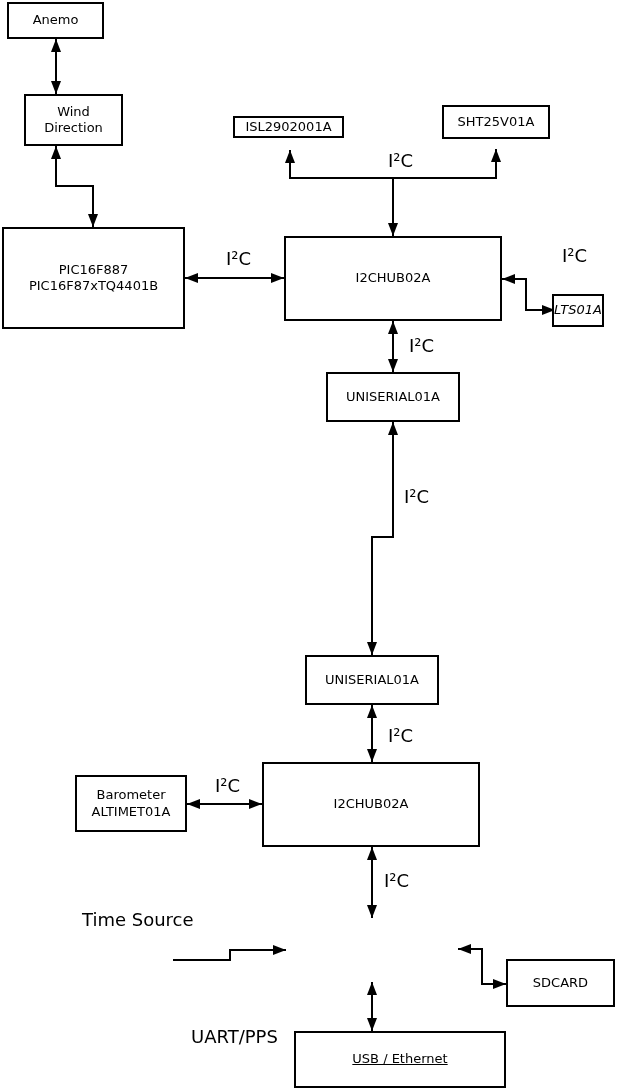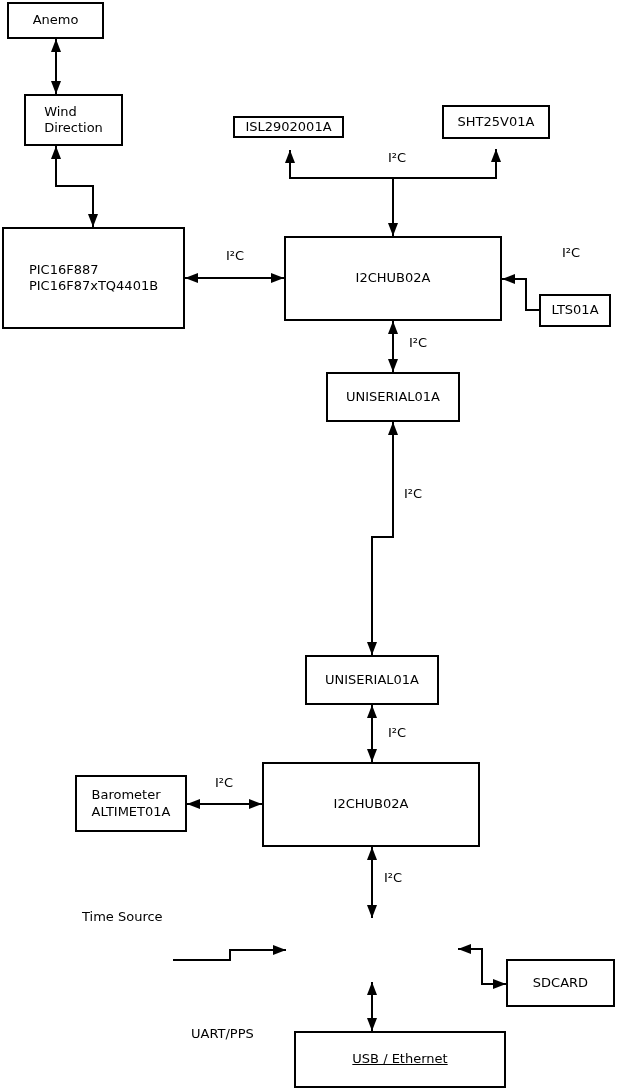--- a/index.html
+++ b/index.html
@@ -32,28 +32,28 @@
     position: absolute;
     box-sizing: border-box;
     border: 2px solid #000000;
     background: #ffffff;
     display: flex;
     align-items: center;
     justify-content: center;
   }
   .node span {
     display: block;
-    text-align: left;
+    text-align: center;
     white-space: pre-line;
     font-size: 13px;
     line-height: 1.25;
   }
   .floating-label {
     position: absolute;
-    font-size: 13px;
+    font-size: 18px;
     line-height: 1.2;
     white-space: nowrap;
   }
 </style>
 </head>
 <body>
 
 <div class="canvas">
 
   <svg class="edges" width="640" height="1089" viewBox="0 0 640 1089" xmlns="http://www.w3.org/2000/svg">
@@ -98,21 +98,21 @@
   </div>
 
   <div class="node" style="left:442px; top:105px; width:108px; height:34px;">
     <span>SHT25V01A</span>
   </div>
 
   <div class="node" style="left:284px; top:236px; width:218px; height:85px;">
     <span>I2CHUB02A</span>
   </div>
 
-  <div class="node" style="left:539px; top:294px; width:72px; height:33px;">
+  <div class="node" style="left:552px; top:294px; width:52px; height:33px;font-style:italic;">
     <span>LTS01A</span>
   </div>
 
   <div class="node" style="left:326px; top:372px; width:134px; height:50px;">
     <span>UNISERIAL01A</span>
   </div>
 
   <div class="node" style="left:305px; top:655px; width:134px; height:50px;">
     <span>UNISERIAL01A</span>
   </div>

